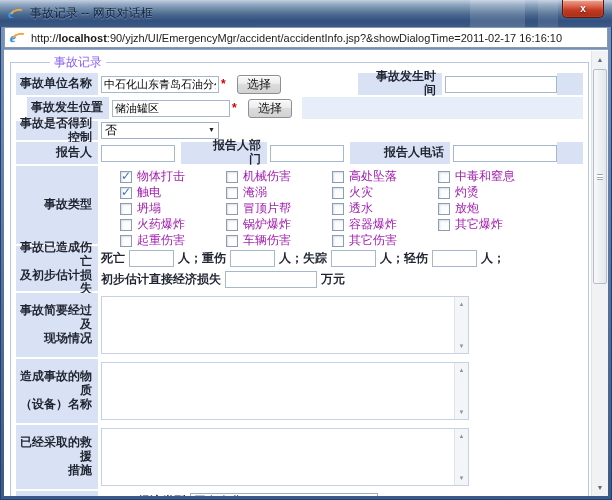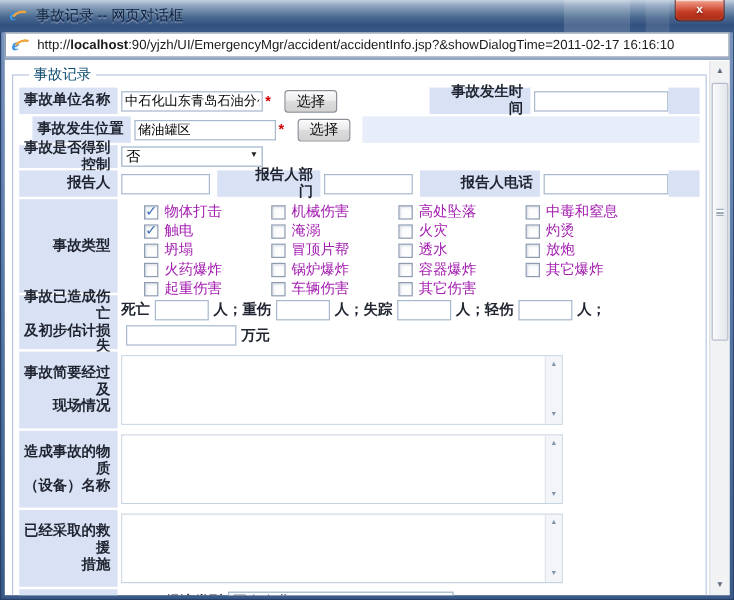--- a/index.html
+++ b/index.html
@@ -55,21 +55,21 @@
   .sb-thumb { position:absolute; left:1px; width:14px; top:18px; height:215px;
     background:linear-gradient(90deg,#f8f9fa,#e3e7ec); border:1px solid #b4bdc9;
     border-radius:2px; cursor:pointer; }
   .sb-thumb .grip { position:absolute; left:3px; right:3px; top:50%; margin-top:-3px;
     height:6px; border-top:1px solid #9daab8; border-bottom:1px solid #9daab8;
     background:linear-gradient(#fff 2px,#9daab8 2px,#9daab8 3px,#fff 3px); }
 
   .form-area { position:absolute; left:0; top:0; right:17px; bottom:0; overflow:hidden; }
   fieldset.fs { position:absolute; left:6px; top:4px; right:3px; bottom:-40px;
     border:1px solid #b7c7e2; padding:2px 5px 0 5px; }
-  legend.fs-legend { color:#0c4a6e; font-size:12px; margin-left:8px; padding:0 4px; }
+  legend.fs-legend { color:#8b5cf6; font-size:12px; margin-left:34px; padding:0 4px; }
 
   .row { display:flex; align-items:center; margin-bottom:2px; position:relative; }
   .lblcell { background:#d9e2f4; height:100%; display:flex; align-items:center;
     justify-content:flex-end; padding-right:6px; font-weight:bold; color:#1f2430;
     flex:0 0 82px; text-align:right; line-height:1.15; }
   .lblcell.auto { flex:0 0 auto; padding-left:8px; }
   .fillcell { background:#d9e2f4; height:100%; flex:0 0 26px; }
   .restcell { background:#e7eefa; height:100%; flex:1 1 auto; }
 
   input.txt { height:17px; border:1px solid #a5b8cc; background:#fff; font-size:11px;
@@ -279,20 +279,21 @@
               <input class="txt" value="" style="">
               <b>人；</b>
               <b>失踪</b>
               <input class="txt" value="" style="">
               <b>人；</b>
               <b>轻伤</b>
               <input class="txt" value="" style="">
               <b>人；</b>
             </div>
             <div class="cas-line">
+              <b>初步估计直接经济损失</b>
               <input class="txt wide" value="" style="">
               <b>万元</b>
             </div>
           </div>
         </div>
 
         <div class="row r7">
           <div class="lblcell">
             <span><span>事故简要经过及</span><br><span>现场情况</span></span>
           </div>

